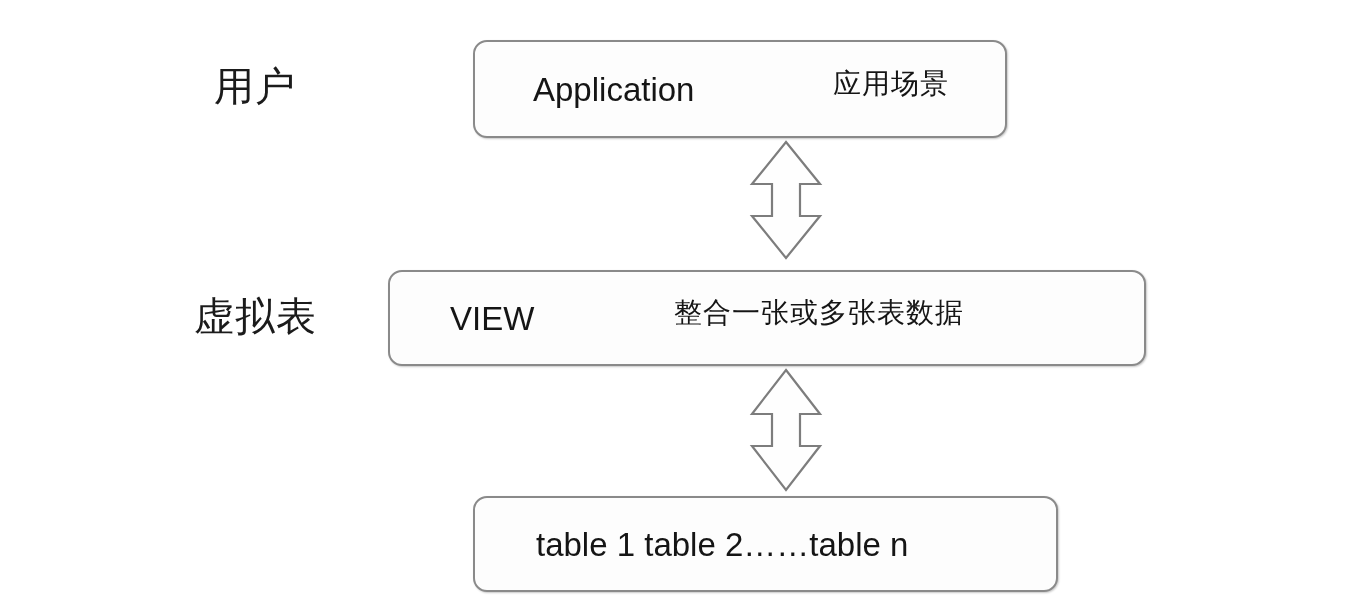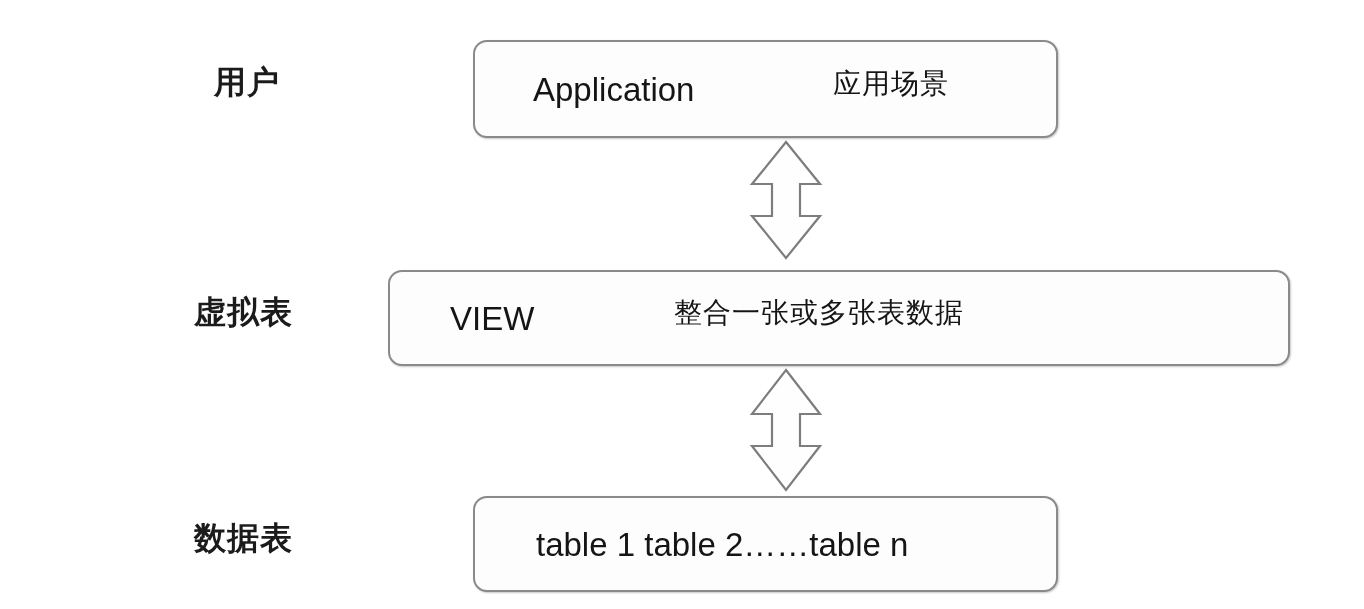--- a/index.html
+++ b/index.html
@@ -16,24 +16,24 @@
     position: relative;
     width: 1364px;
     height: 609px;
     background: #ffffff;
     overflow: hidden;
   }
 
   
   .row-label {
     position: absolute;
-    font-size: 32px;
+    font-size: 40px;
     line-height: 1;
     color: #1b1b1b;
-    font-weight: 700;
+    font-weight: 400;
     white-space: nowrap;
     letter-spacing: 1px;
     font-family: "DejaVu Sans", "Liberation Sans", sans-serif;
   }
   #label-user    { left: 214px; top: 66px; }
   #label-view    { left: 194px; top: 296px; }
   #label-tables  { left: 194px; top: 522px; }
 
   
   .node-box {
@@ -57,26 +57,26 @@
   .node-text.cjk {
     font-family: "DejaVu Sans", "Liberation Sans", sans-serif;
     font-size: 28px;
     letter-spacing: 1px;
   }
   .node-text.latin {
     font-family: "Liberation Sans", "DejaVu Sans", sans-serif;
   }
 
   
-  #box-application { left: 473px; top: 40px; width: 585px; height: 98px; }
+  #box-application { left: 473px; top: 40px; width: 534px; height: 98px; }
   #box-application .t-latin { left: 58px; top: 31px; }
   #box-application .t-cjk   { left: 358px; top: 28px; }
 
   
-  #box-view { left: 388px; top: 270px; width: 902px; height: 96px; }
+  #box-view { left: 388px; top: 270px; width: 758px; height: 96px; }
   #box-view .t-latin { left: 60px; top: 30px; }
   #box-view .t-cjk   { left: 284px; top: 27px; text-align: center; }
 
   
   #box-tables { left: 473px; top: 496px; width: 585px; height: 96px; }
   #box-tables .t-latin { left: 61px; top: 30px; }
 
   
   .arrow-双 {
     position: absolute;
@@ -117,19 +117,18 @@
     <span class="node-text latin t-latin">VIEW</span>
     <span class="node-text cjk t-cjk">整合一张或多张表数据</span>
   </div>
 
   <div class="arrow-双" id="arrow-view-tbl">
     <svg viewBox="0 0 76 124" preserveAspectRatio="none" aria-hidden="true">
       <polygon points="38,2 72,46 52,46 52,78 72,78 38,122 4,78 24,78 24,46 4,46"></polygon>
     </svg>
   </div>
 
-  <div class="row-label" id="label-tables">数据表</div>
 
   <div class="node-box" id="box-tables">
     <span class="node-text latin t-latin">table 1        table 2……table n</span>
   </div>
 
 </div>
 
 </body></html>

